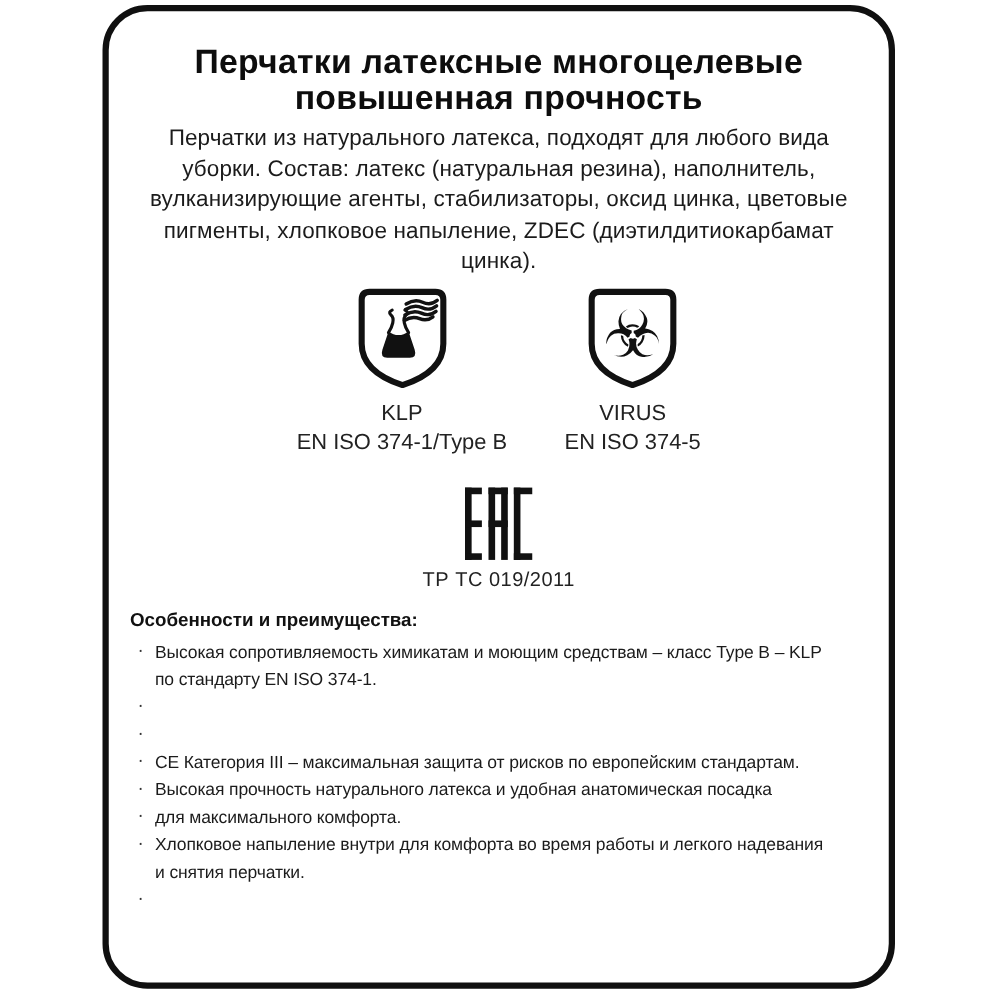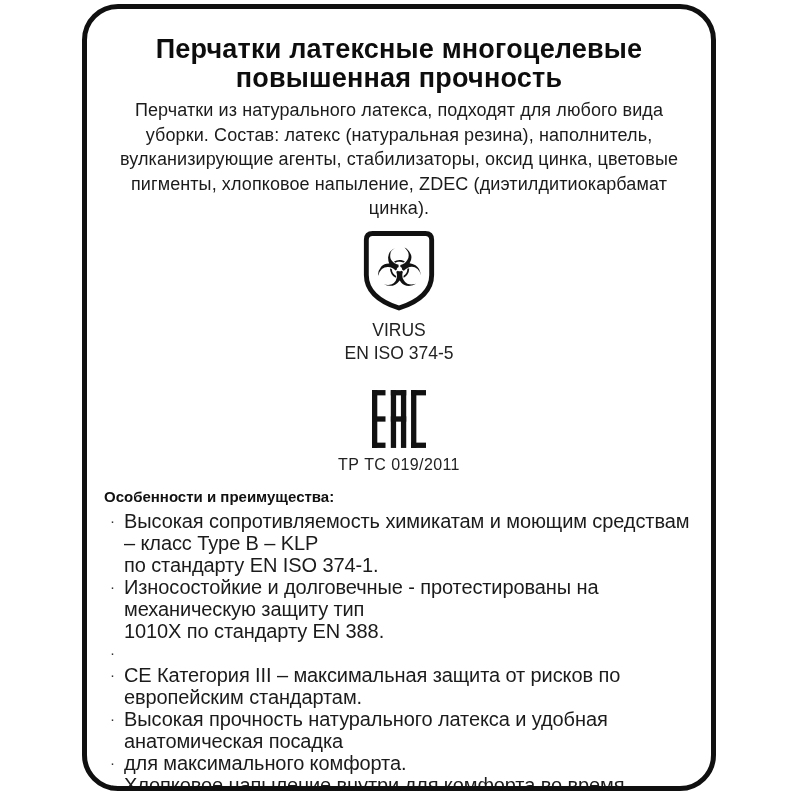--- a/index.html
+++ b/index.html
@@ -114,21 +114,21 @@
     align-items: flex-start;
     gap: 9px;
   }
   .bullet-dot {
     flex: 0 0 auto;
     font-size: 15px;
     line-height: 22px;
     color: #333333;
   }
   .li-text {
-    font-size: 20px;
+    font-size: 14px;
     line-height: 22px;
     white-space: pre-line;
     letter-spacing: -0.1px;
     color: #1b1b1b;
   }
   .ink { fill: #111111; }
   .ink-stroke { fill: none; stroke: #111111; }
 </style>
 </head>
 <body>
@@ -141,20 +141,38 @@
 
     <p class="description">Перчатки из натурального латекса, подходят для любого вида
 уборки. Состав: латекс (натуральная резина), наполнитель,
 вулканизирующие агенты, стабилизаторы, оксид цинка, цветовые
 пигменты, хлопковое напыление, ZDEC (диэтилдитиокарбамат
 цинка).</p>
 
     <div class="cert-row">
 
 
+      <div class="cert">
+        <svg class="shield" viewBox="0 0 80 86">
+          <path class="ink-stroke" stroke-width="5" stroke-linejoin="round" d="M13 4.5 L67 4.5 Q73.5 4.5 73.5 11 L73.5 47 Q73.5 70 40 81 Q6.5 70 6.5 47 L6.5 11 Q6.5 4.5 13 4.5 Z"></path>
+          <g class="ink-stroke" stroke-width="2.8" stroke-linecap="round" fill="none">
+            <path d="M43 14.5 q7 -4.5 13.5 -1.5 q6.5 3 12 -1.5"></path>
+            <path d="M42.5 19 q7 -4.5 13.5 -1.5 q6.5 3 12 -1.5"></path>
+            <path d="M42 23.5 q7 -4.5 13.5 -1.5 q6.5 3 12 -1.5"></path>
+            <path d="M41.5 28 q6.5 -4 12.5 -1.5 q6 2.5 11 -1.5"></path>
+          </g>
+          <g class="ink-stroke" stroke-width="2.6" stroke-linecap="round" fill="none">
+            <path d="M31.5 19.5 q-3.5 1.5 -1 4 q2.5 2 1.5 6.5 q-0.8 4 -3.5 8"></path>
+            <path d="M42 19.5 q3.5 1.5 1 4 q-2.5 2 -1.5 6.5 q0.8 4 3.5 8"></path>
+          </g>
+          <path class="ink" d="M28.5 37 L23.5 52 q-2 6.5 4 6.5 L46 58.5 q6 0 4 -6.5 L45 37 q-4 3 -8.25 3 q-4.25 0 -8.25 -3 Z"></path>
+        </svg>
+        <div class="cert-code">KLP</div>
+        <div class="cert-standard">EN ISO 374-1/Type B</div>
+      </div>
 
       <div class="cert">
         <svg class="shield" viewBox="0 0 80 86">
           <path class="ink-stroke" stroke-width="5" stroke-linejoin="round" d="M13 4.5 L67 4.5 Q73.5 4.5 73.5 11 L73.5 47 Q73.5 70 40 81 Q6.5 70 6.5 47 L6.5 11 Q6.5 4.5 13 4.5 Z"></path>
           <text x="40" y="58" text-anchor="middle" font-size="54" fill="#111111" font-family="DejaVu Sans, sans-serif">☣</text>
         </svg>
         <div class="cert-code">VIRUS</div>
         <div class="cert-standard">EN ISO 374-5</div>
       </div>
 
@@ -186,22 +204,20 @@
     <div class="features">
       <div class="features-heading">Особенности и преимущества:</div>
       <ul>
         <li>
           <span class="bullet-dot">·</span>
           <span class="li-text">Высокая сопротивляемость химикатам и моющим средствам – класс Type B – KLP
 по стандарту EN ISO 374-1.</span>
         </li>
         <li>
           <span class="bullet-dot">·</span>
-          <span class="li-text">Износостойкие и долговечные - протестированы на механическую защиту тип
-1010X по стандарту EN 388.</span>
         </li>
         <li>
           <span class="bullet-dot">·</span>
         </li>
         <li>
           <span class="bullet-dot">·</span>
           <span class="li-text">CE Категория III – максимальная защита от рисков по европейским стандартам.</span>
         </li>
         <li>
           <span class="bullet-dot">·</span>

